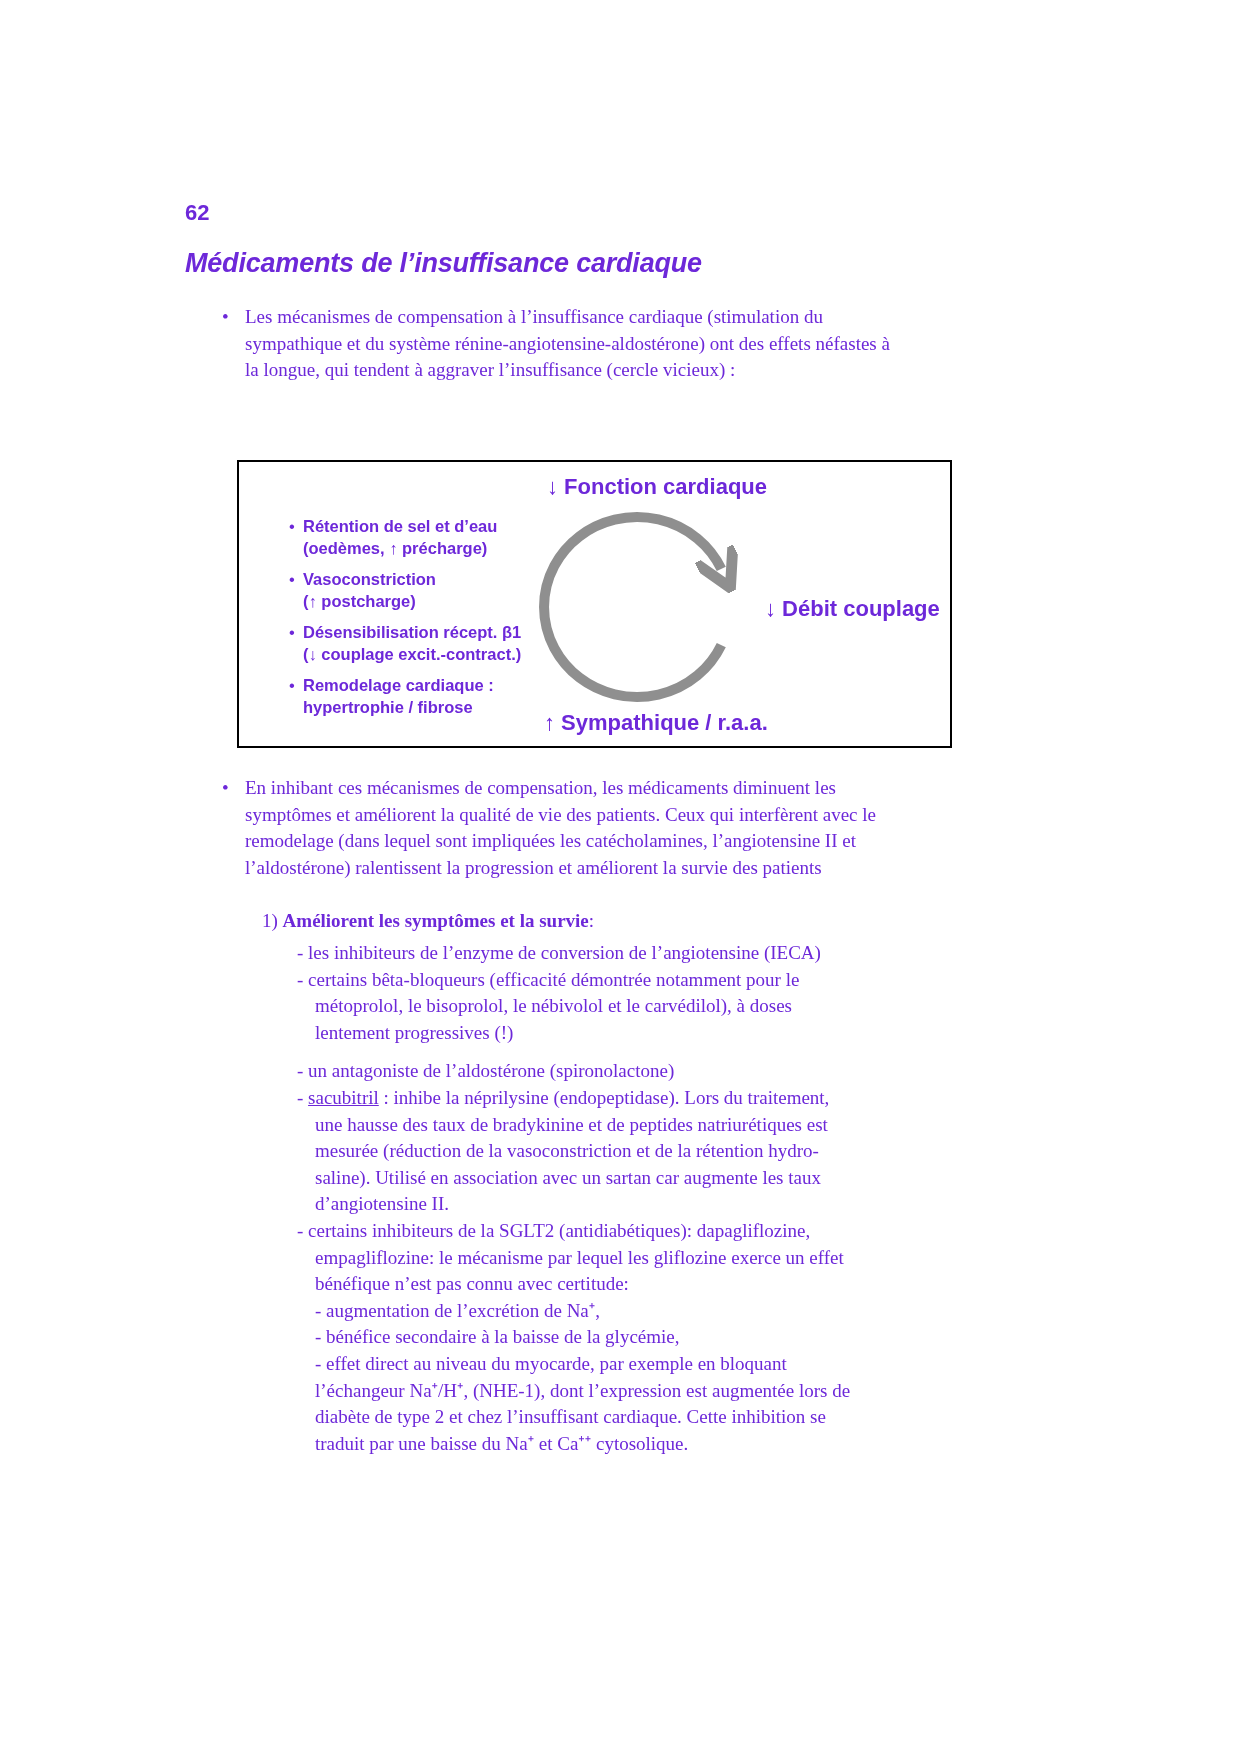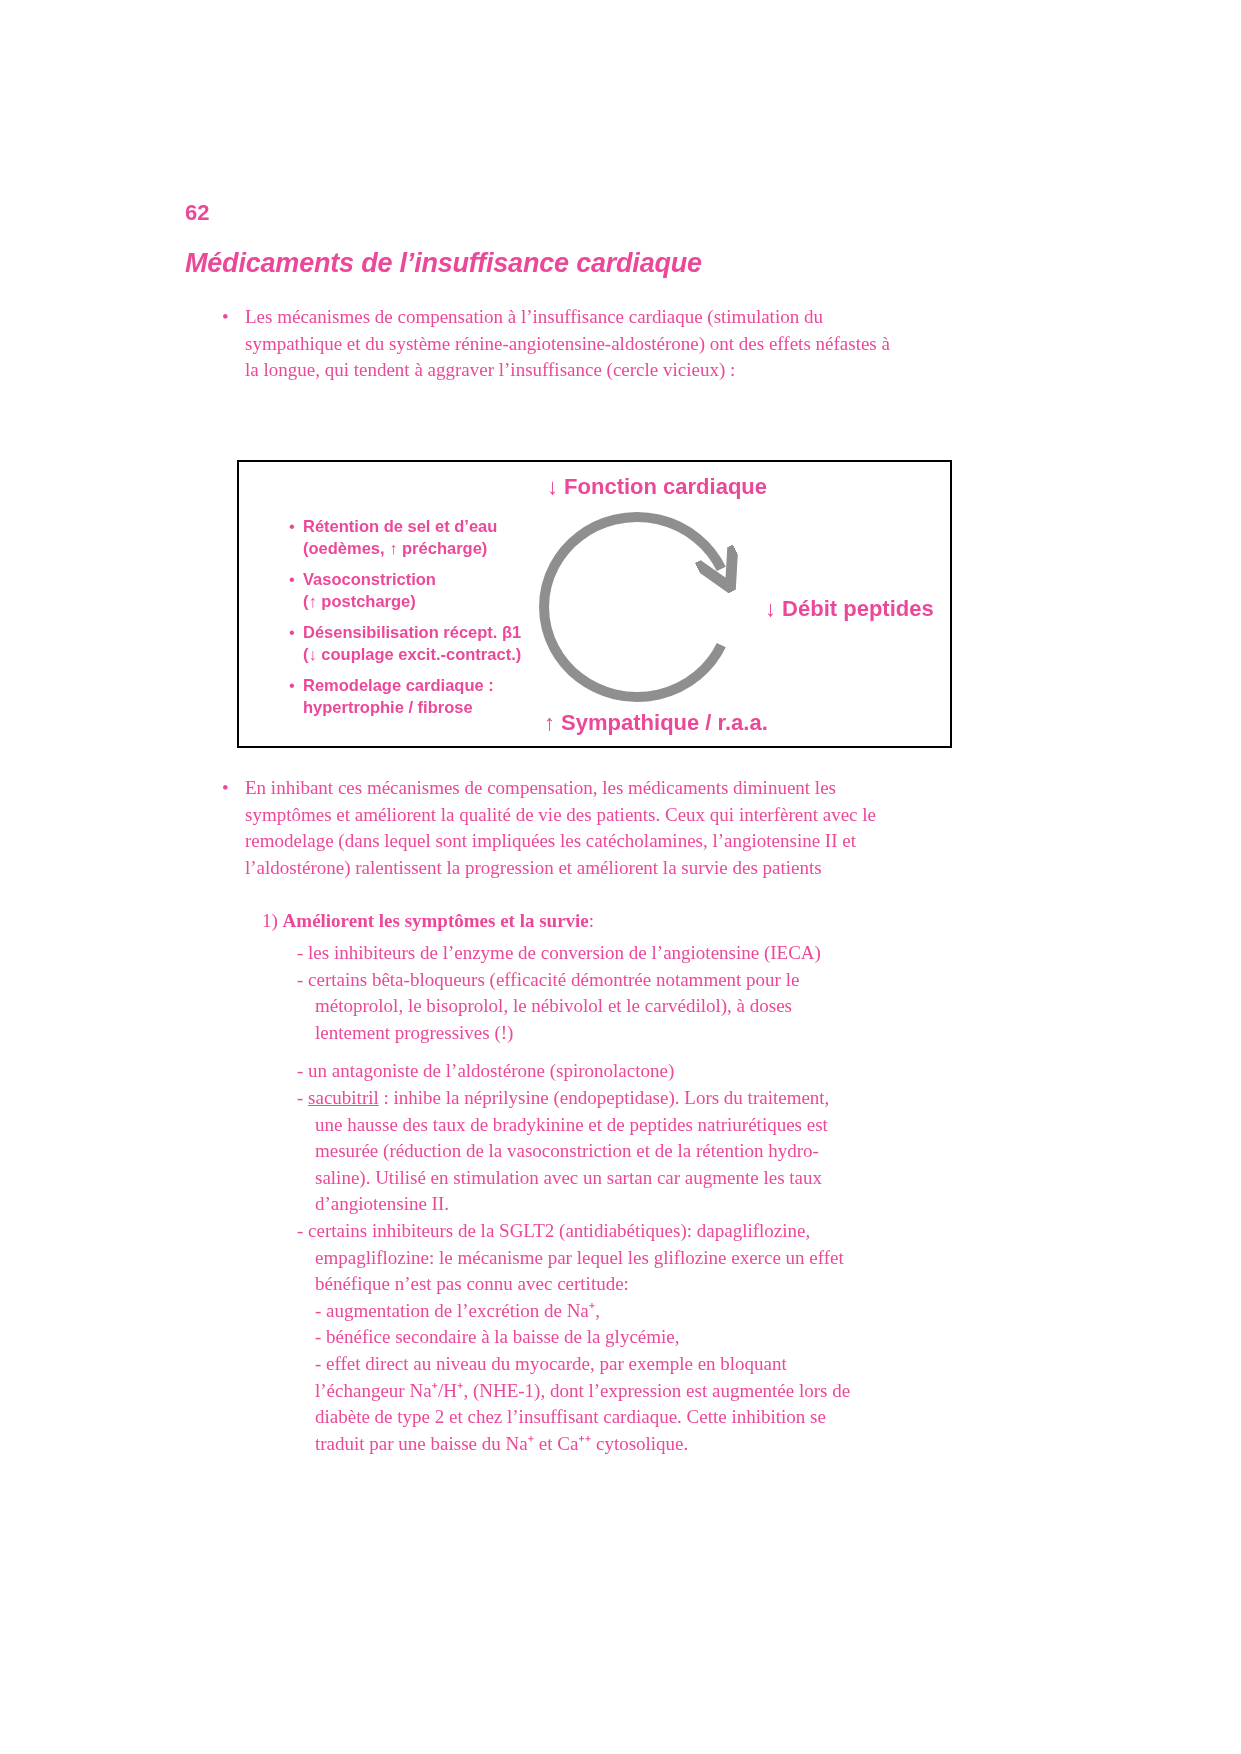--- a/index.html
+++ b/index.html
@@ -1,16 +1,16 @@
 <!DOCTYPE html>
 <html style="--arrow-color: #8f8f8f;"><head>
 <meta charset="utf-8">
 <style>
   html,body{margin:0;padding:0;background:#ffffff;}
-  .page{position:relative;width:1241px;height:1754px;background:#ffffff;color:#ec4899;overflow:hidden;}
+  .page{position:relative;width:1241px;height:1754px;background:#ffffff;color:#6d28d9;overflow:hidden;}
 
   .page-number{position:absolute;left:185px;top:200px;
     font-family:"Liberation Sans",sans-serif;font-weight:700;font-size:22px;}
   .doc-title{position:absolute;left:185px;top:248px;margin:0;
     font-family:"Liberation Sans",sans-serif;font-style:italic;font-weight:700;
     font-size:27px;letter-spacing:-0.2px;}
 
   .para{position:absolute;display:flex;
     font-family:"Liberation Serif",serif;font-size:19px;line-height:26.6px;}
   .para .bullet{width:23px;flex:none;}
@@ -63,21 +63,21 @@
 
     <svg class="cycle-svg" viewBox="0 0 210 200" xmlns="http://www.w3.org/2000/svg">
       <defs>
         <marker id="arrowhead" viewBox="0 0 10 10" refX="4" refY="5" markerWidth="4.2" markerHeight="4.2" orient="auto">
           <path d="M0,0 L9,5 L0,10" fill="none" stroke="currentColor" stroke-width="2.6" stroke-linecap="round"></path>
         </marker>
       </defs>
       <path d="M 184.3 135.1 A 93 90 0 1 1 184.3 58.9" fill="none" stroke="currentColor" stroke-width="10" marker-end="url(#arrowhead)"></path>
     </svg>
 
-    <div class="box-label right">↓ Débit peptides</div>
+    <div class="box-label right">↓ Débit couplage</div>
     <div class="box-label bottom">↑ Sympathique / r.a.a.</div>
 
     <div class="box-list">
       <div class="box-item">
         <span class="bullet2">•</span>
         <div class="btext">Rétention de sel et d’eau
 (oedèmes, ↑ précharge)</div>
       </div>
       <div class="box-item">
         <span class="bullet2">•</span>
@@ -111,21 +111,21 @@
 
   <div class="sub-list">
     <div class="sub-item">- les inhibiteurs de l’enzyme de conversion de l’angiotensine (IECA)</div>
     <div class="sub-item">- certains bêta-bloqueurs (efficacité démontrée notamment pour le
 métoprolol, le bisoprolol, le nébivolol et le carvédilol), à doses
 lentement progressives (!)</div>
     <div class="sub-item gap">- un antagoniste de l’aldostérone (spironolactone)</div>
     <div class="sub-item"><span>- </span><span class="underline">sacubitril</span><span> : inhibe la néprilysine (endopeptidase). Lors du traitement,
 une hausse des taux de bradykinine et de peptides natriurétiques est
 mesurée (réduction de la vasoconstriction et de la rétention hydro-
-saline). Utilisé en stimulation avec un sartan car augmente les taux
+saline). Utilisé en association avec un sartan car augmente les taux
 d’angiotensine II.</span></div>
     <div class="sub-item">- certains inhibiteurs de la SGLT2 (antidiabétiques): dapagliflozine,
 empagliflozine: le mécanisme par lequel les gliflozine exerce un effet
 bénéfique n’est pas connu avec certitude:
 - augmentation de l’excrétion de Na⁺,
 - bénéfice secondaire à la baisse de la glycémie,
 - effet direct au niveau du myocarde, par exemple en bloquant
 l’échangeur Na⁺/H⁺, (NHE-1), dont l’expression est augmentée lors de
 diabète de type 2 et chez l’insuffisant cardiaque. Cette inhibition se
 traduit par une baisse du Na⁺ et Ca⁺⁺ cytosolique.</div>

